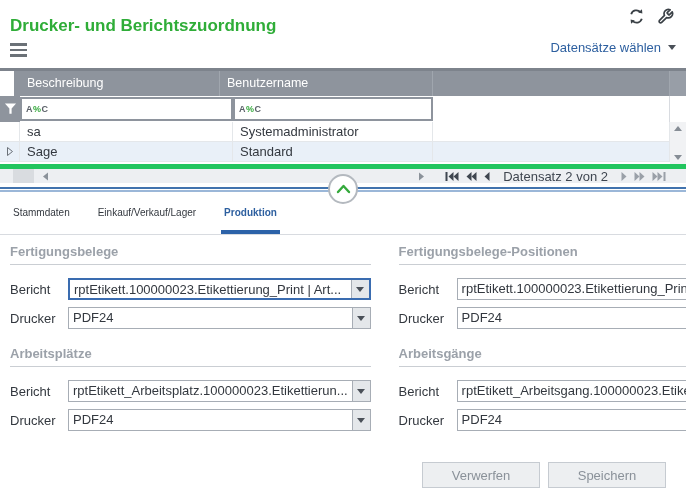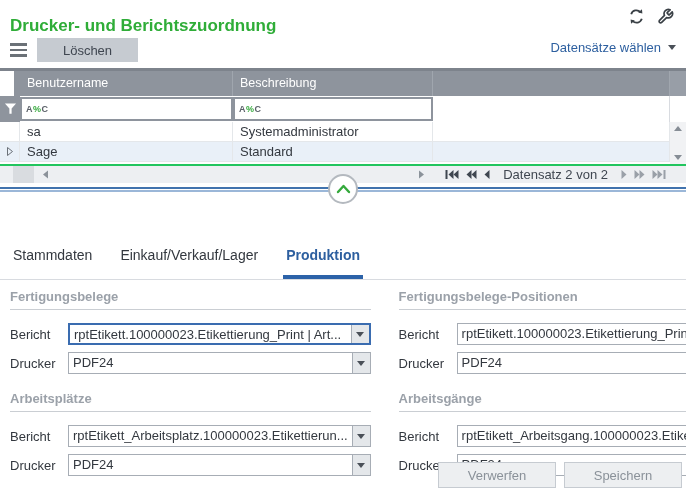--- a/index.html
+++ b/index.html
@@ -49,60 +49,60 @@
   .grid-row .cell { line-height:19px; padding-left:7px; border-right:1px solid #e4e7ea;
     white-space:nowrap; overflow:hidden; }
   .row-ind { width:20px; border-right:1px solid #e4e7ea; display:flex; align-items:center; justify-content:center; }
   .grid-row.selected { background:#e9f0f8; }
   .rows-filler { height:2px; }
   .vscroll { width:16px; background:#f1f2f4; display:flex; flex-direction:column;
     justify-content:space-between; align-items:center; padding:4px 0; cursor:pointer; }
   .tri-up { width:0;height:0;border-left:4px solid transparent;border-right:4px solid transparent;border-bottom:5px solid #868d95; }
   .tri-dn { width:0;height:0;border-left:4px solid transparent;border-right:4px solid transparent;border-top:5px solid #868d95; }
 
-  .grid-bottom { height:19px; background:#edeff2; border-top:2px solid #22c55e;
+  .grid-bottom { height:19px; background:#edeff2; border-top:5px solid #22c55e;
     display:flex; align-items:center; }
   .corner-block { width:21px; height:100%; background:#d9dce0; margin-left:13px; }
   .hscroll-left { margin-left:8px; }
   .hscroll-spacer { flex:1; }
   .pg { display:flex; align-items:center; gap:7px; padding-right:20px; }
   .pg .status { color:#3f4650; font-size:13px; margin:0 6px; white-space:nowrap; }
   .pgi { display:block; cursor:pointer; }
 
   
   .splitter { position:relative; margin-top:4px; }
   .split-line1 { height:2px; background:#4173ae; }
   .split-line2 { height:2px; background:#9bb7d8; margin-top:1px; }
   .collapse-btn { position:absolute; left:50%; top:-13px; transform:translateX(-50%);
     width:30px; height:30px; border-radius:50%; background:#fff; border:2px solid #b4b9bf;
     display:flex; align-items:center; justify-content:center; cursor:pointer; z-index:3; }
 
   
   .tabs { display:flex; padding-left:10px; margin-top:11px; border-bottom:1px solid #d8dbe0; }
-  .tab { font-size:14px; color:#33383f; padding:4px 3px 9px 3px; margin-right:22px; cursor:pointer;margin-top:40px; }
+  .tab { font-size:10px; color:#33383f; padding:4px 3px 9px 3px; margin-right:22px; cursor:pointer; }
   .tab.active { color:#2d5f9f; font-weight:bold; padding-bottom:12px; border-bottom:4px solid #2c62a8; }
 
   
   .content { display:grid; grid-template-columns:1fr 1fr; column-gap:28px; padding:9px 14px 0 10px; }
   .section { margin-bottom:17px; }
   .sec-title { color:#9ba1a9; font-weight:bold; font-size:13px; }
   .sec-rule { height:1px; background:#caced3; margin-top:5px; }
   .field-row { display:flex; align-items:center; margin-top:13px; }
   .field-row.second { margin-top:7px; }
   .field-label { width:58px; font-size:13px; color:#33383f; flex:none; }
   .combo { flex:1; height:22px; border:1px solid #a7adb5; background:#fff; display:flex;
     align-items:stretch; cursor:pointer; }
   .combo.focused { border:2px solid #3a6cb0; }
   .combo-value { flex:1; font-size:13px; color:#33383f; padding:0 4px; line-height:20px;
     white-space:nowrap; overflow:hidden; text-overflow:clip; }
   .combo-btn { width:18px; background:#e4e7ea; border-left:1px solid #a7adb5;
     display:flex; align-items:center; justify-content:center; flex:none; }
 
   
-  .footer { position:absolute; bottom:6px; right:4px; display:flex; gap:8px; }
+  .footer { position:absolute; bottom:6px; right:20px; display:flex; gap:8px; }
   .footer button { width:118px; height:26px; background:#edeff1; border:1px solid #c6cbd1;
     color:#8a9199; font-size:13px; font-family:inherit; cursor:pointer; }
 </style>
 </head>
 <body>
 
 <div class="app-header">
   <span class="app-title">Drucker- und Berichtszuordnung</span>
   <div class="header-icons">
     <svg class="hicon" viewBox="0 0 17 17">
@@ -116,32 +116,31 @@
     </svg>
   </div>
 </div>
 
 <div class="toolbar">
   <div class="hamburger">
     <span></span>
       <span></span>
       <span></span>
   </div>
-  <button class="btn-delete">Löschen</button>
   <div class="records-select">
     <span>Datensätze wählen</span>
     <span class="caret-down"></span>
   </div>
 </div>
 
 <div class="grid">
   <div class="grid-header">
     <div class="gh-ind"></div>
+    <div class="cell col-b">Beschreibung</div>
     <div class="cell col-a">Benutzername</div>
-    <div class="cell col-b">Beschreibung</div>
     <div class="cell col-c"></div>
     <div class="col-cap" style="background:#989ea7;"></div>
   </div>
 
   <div class="filter-row">
     <div class="fr-ind">
       <svg width="13" height="12" viewBox="0 0 14 12">
         <polygon points="1,0 13,0 8.2,5.5 8.2,11 5.8,11 5.8,5.5" fill="#fff"></polygon>
       </svg>
     </div>

